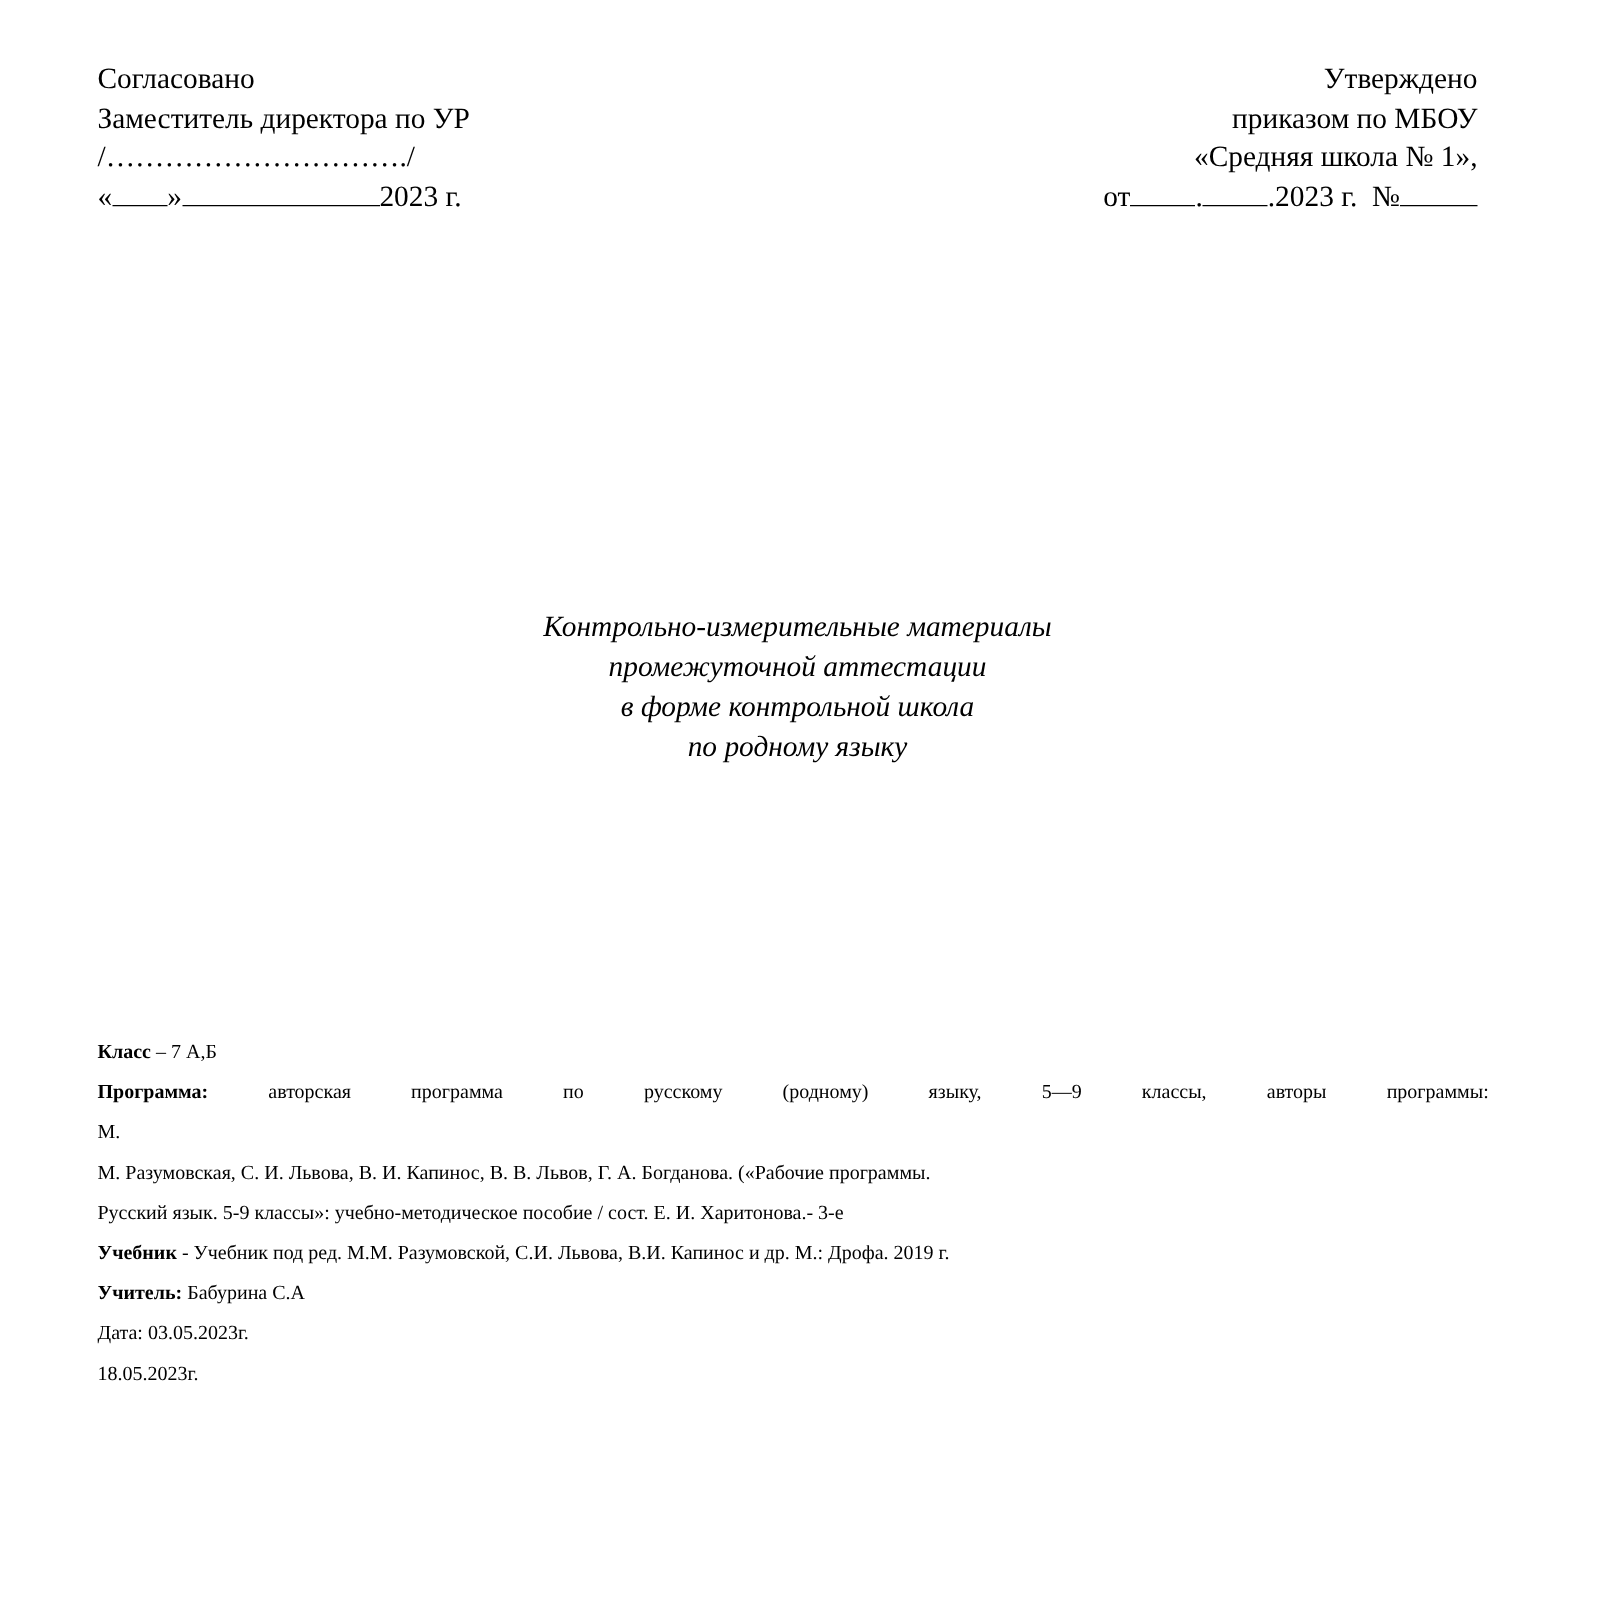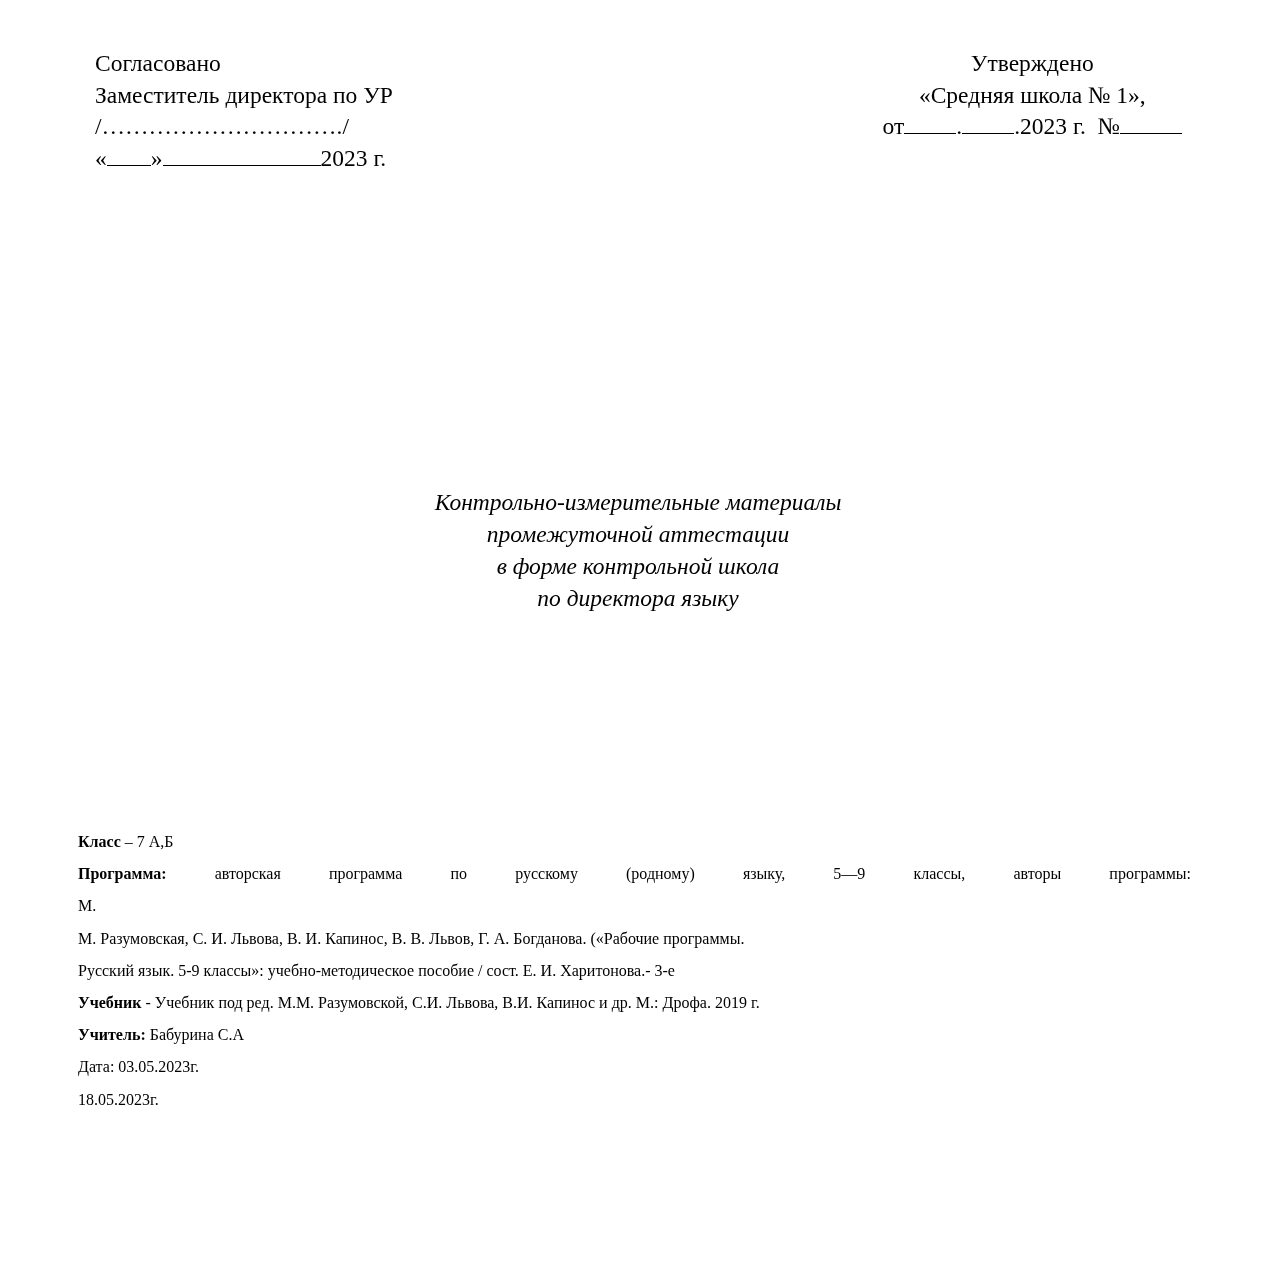--- a/index.html
+++ b/index.html
@@ -22,33 +22,33 @@
     inset: 0;
     width: 1280px;
     height: 1280px;
     overflow: hidden;
   }
 
   
   .header-band {
     position: absolute;
     top: 48px;
-    left: 95px;
+    left: 78px;
     right: 98px;
     display: flex;
     justify-content: space-between;
     align-items: flex-start;
   }
   .approval-block {
     font-size: 23.5px;
     line-height: 31.5px;
     white-space: nowrap;
   }
   .approval-block.left  { text-align: left; }
-  .approval-block.right { text-align: center; }
+  .approval-block.right { text-align: right; }
 
   .approval-line { display: block; }
 
   
   .sig-dotted {
     display: inline-block;
     white-space: nowrap;
     letter-spacing: 0px;
   }
 
@@ -104,31 +104,32 @@
 
     <div class="approval-block left">
       <span class="approval-line">Согласовано</span>
       <span class="approval-line">Заместитель директора по УР</span>
       <span class="approval-line sig-dotted">/…………………………./</span>
       <span class="approval-line"><span>«</span><span class="blank w-short"></span><span>»</span><span class="blank w-long"></span><span>2023 г.</span></span>
     </div>
 
     <div class="approval-block right">
       <span class="approval-line">Утверждено</span>
+      <span class="approval-line">приказом по МБОУ</span>
       <span class="approval-line">«Средняя школа № 1»,</span>
       <span class="approval-line"><span>от</span><span class="blank w-mid"></span><span>.</span><span class="blank w-mid"></span><span>.2023 г.</span>&nbsp;&nbsp;<span>№</span><span class="blank w-num"></span></span>
     </div>
 
   </div>
 
   <div class="title-block">
     <span class="title-line">Контрольно-измерительные материалы</span>
     <span class="title-line">промежуточной аттестации</span>
     <span class="title-line">в форме контрольной школа</span>
-    <span class="title-line">по директора языку</span>
+    <span class="title-line">по родному языку</span>
   </div>
 
   <div class="body-block">
 
     <span class="body-line"><b>Класс</b><span> – 7 А,Б</span></span>
 
     <span class="body-line justified"><b>Программа:</b><span> авторская программа по русскому (родному) языку, 5—9 классы, авторы программы:</span></span>
 
     <span class="body-line">М.</span>
     <span class="body-line">М. Разумовская, С. И. Львова, В. И. Капинос, В. В. Львов, Г. А. Богданова. («Рабочие программы.</span>

